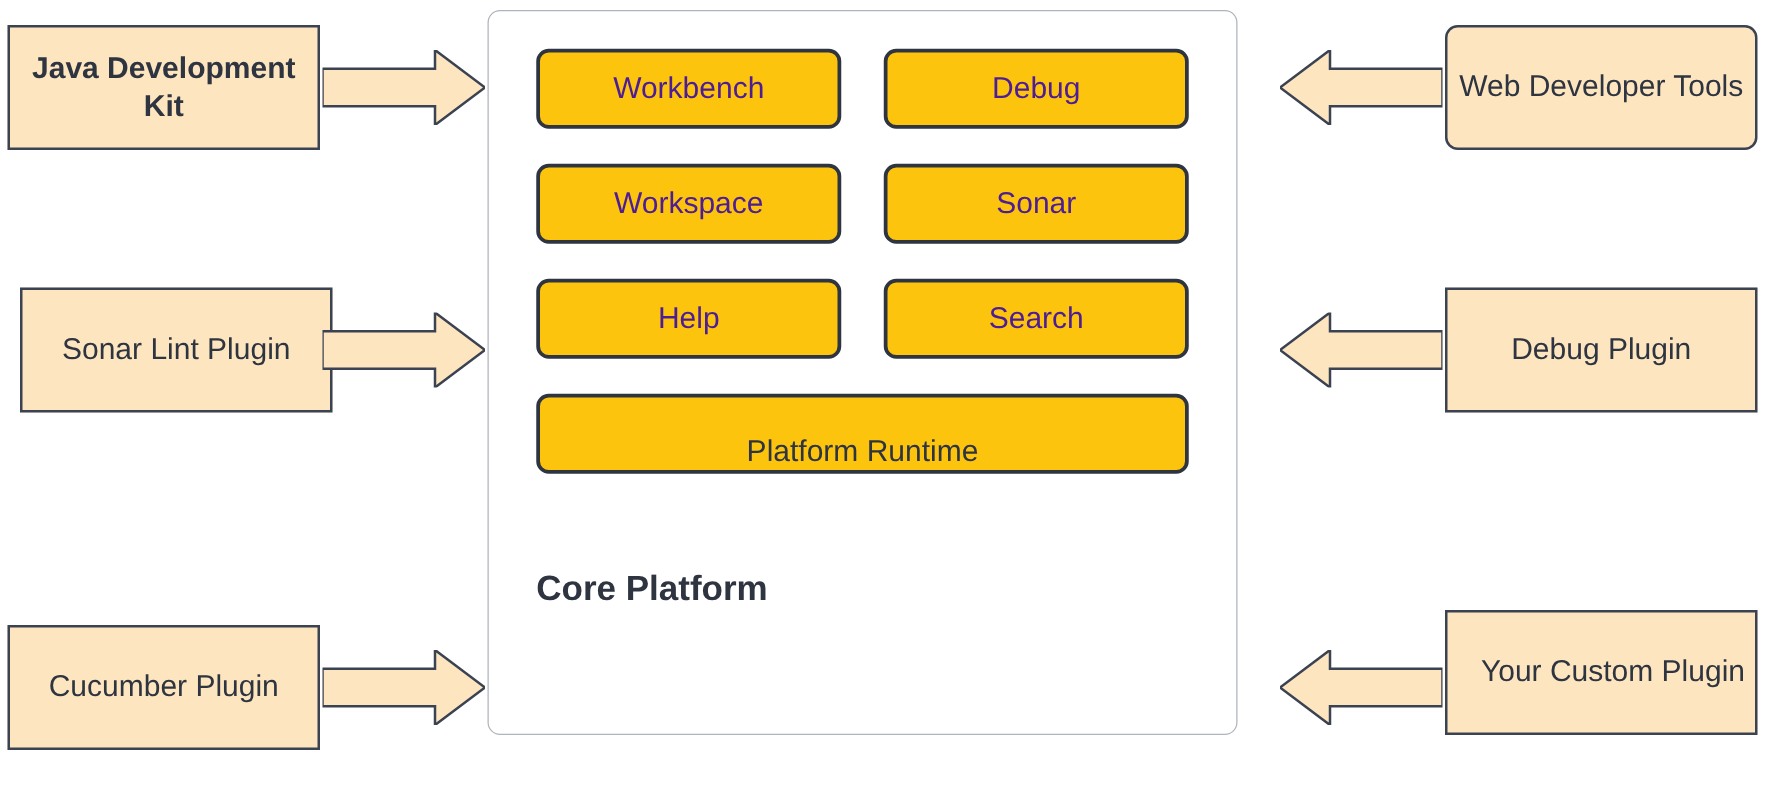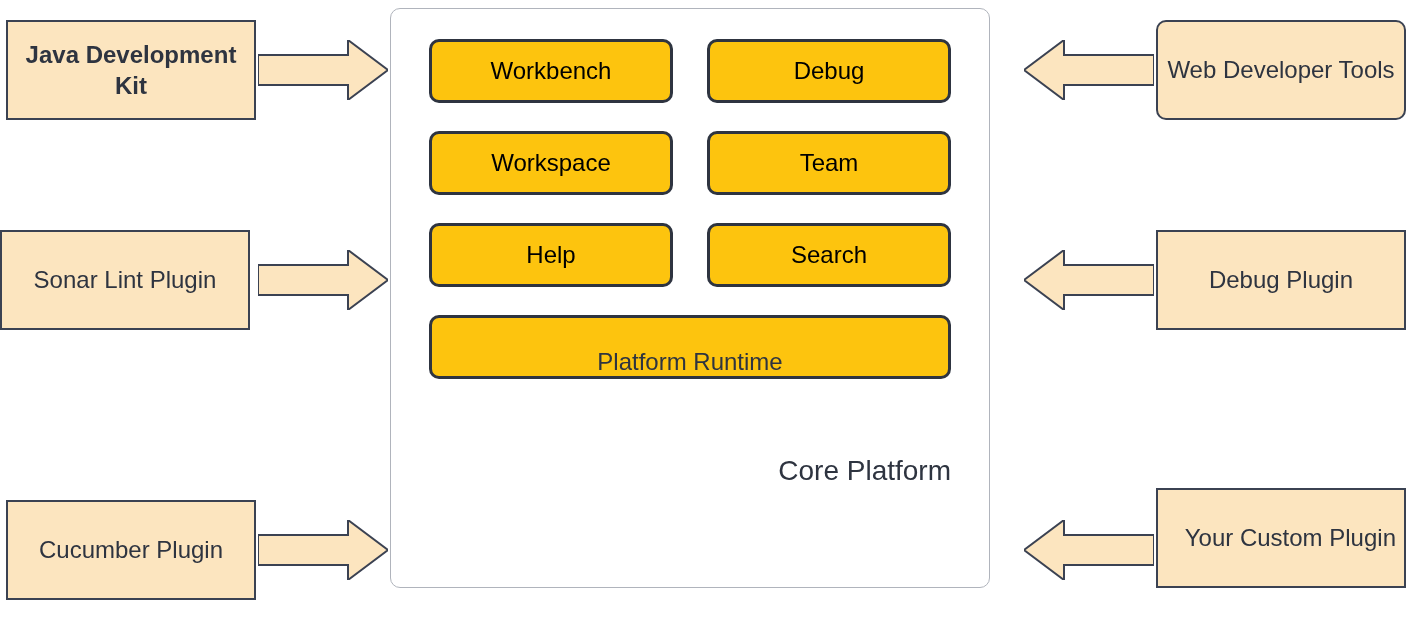--- a/index.html
+++ b/index.html
@@ -57,50 +57,50 @@
     }
     .core-box {
       background: #fdc40e;
       border: 3px solid #2e3440;
       border-radius: 10px;
       height: 64px;
       display: flex;
       align-items: center;
       justify-content: center;
       font-size: 24px;
-      color: #000000;
+      color: #4c1d95;
     }
     .runtime-box {
       margin-top: 28px;
       background: #fdc40e;
       border: 3px solid #2e3440;
       border-radius: 10px;
       height: 64px;
       display: flex;
       align-items: flex-end;
       justify-content: center;
       font-size: 24px;
       color: #2e3440;
       width: 100%;
     }
     .core-title {
-      text-align: right;
+      text-align: left;
       font-size: 28px;
-      font-weight: normal;
+      font-weight: bold;
       margin-top: 76px;
       color: #2e3440;
     }
   </style>
 </head>
 <body>
 
 <div class="plugin-box" style="left:6px; top:20px;font-weight:bold;">
   <span>Java Development Kit</span>
 </div>
-<div class="plugin-box" style="left:0; top:230px;">
+<div class="plugin-box" style="left:16px; top:230px;">
   <span>Sonar Lint Plugin</span>
 </div>
 <div class="plugin-box" style="left:6px; top:500px;">
   <span>Cucumber Plugin</span>
 </div>
 
 <div class="arrow-right" style="left:258px; top:40px;">
   <svg viewBox="0 0 130 60">
       <path d="M0 15 L90 15 L90 0 L130 30 L90 60 L90 45 L0 45 Z" fill="#fce5bf" stroke="#3b4252" stroke-width="2"></path>
     </svg>
@@ -147,21 +147,21 @@
     <div class="core-box">
       <span>Workbench</span>
     </div>
     <div class="core-box">
       <span>Debug</span>
     </div>
     <div class="core-box">
       <span>Workspace</span>
     </div>
     <div class="core-box">
-      <span>Team</span>
+      <span>Sonar</span>
     </div>
     <div class="core-box">
       <span>Help</span>
     </div>
     <div class="core-box">
       <span>Search</span>
     </div>
   </div>
   <div class="runtime-box">
     <span>Platform Runtime</span>

